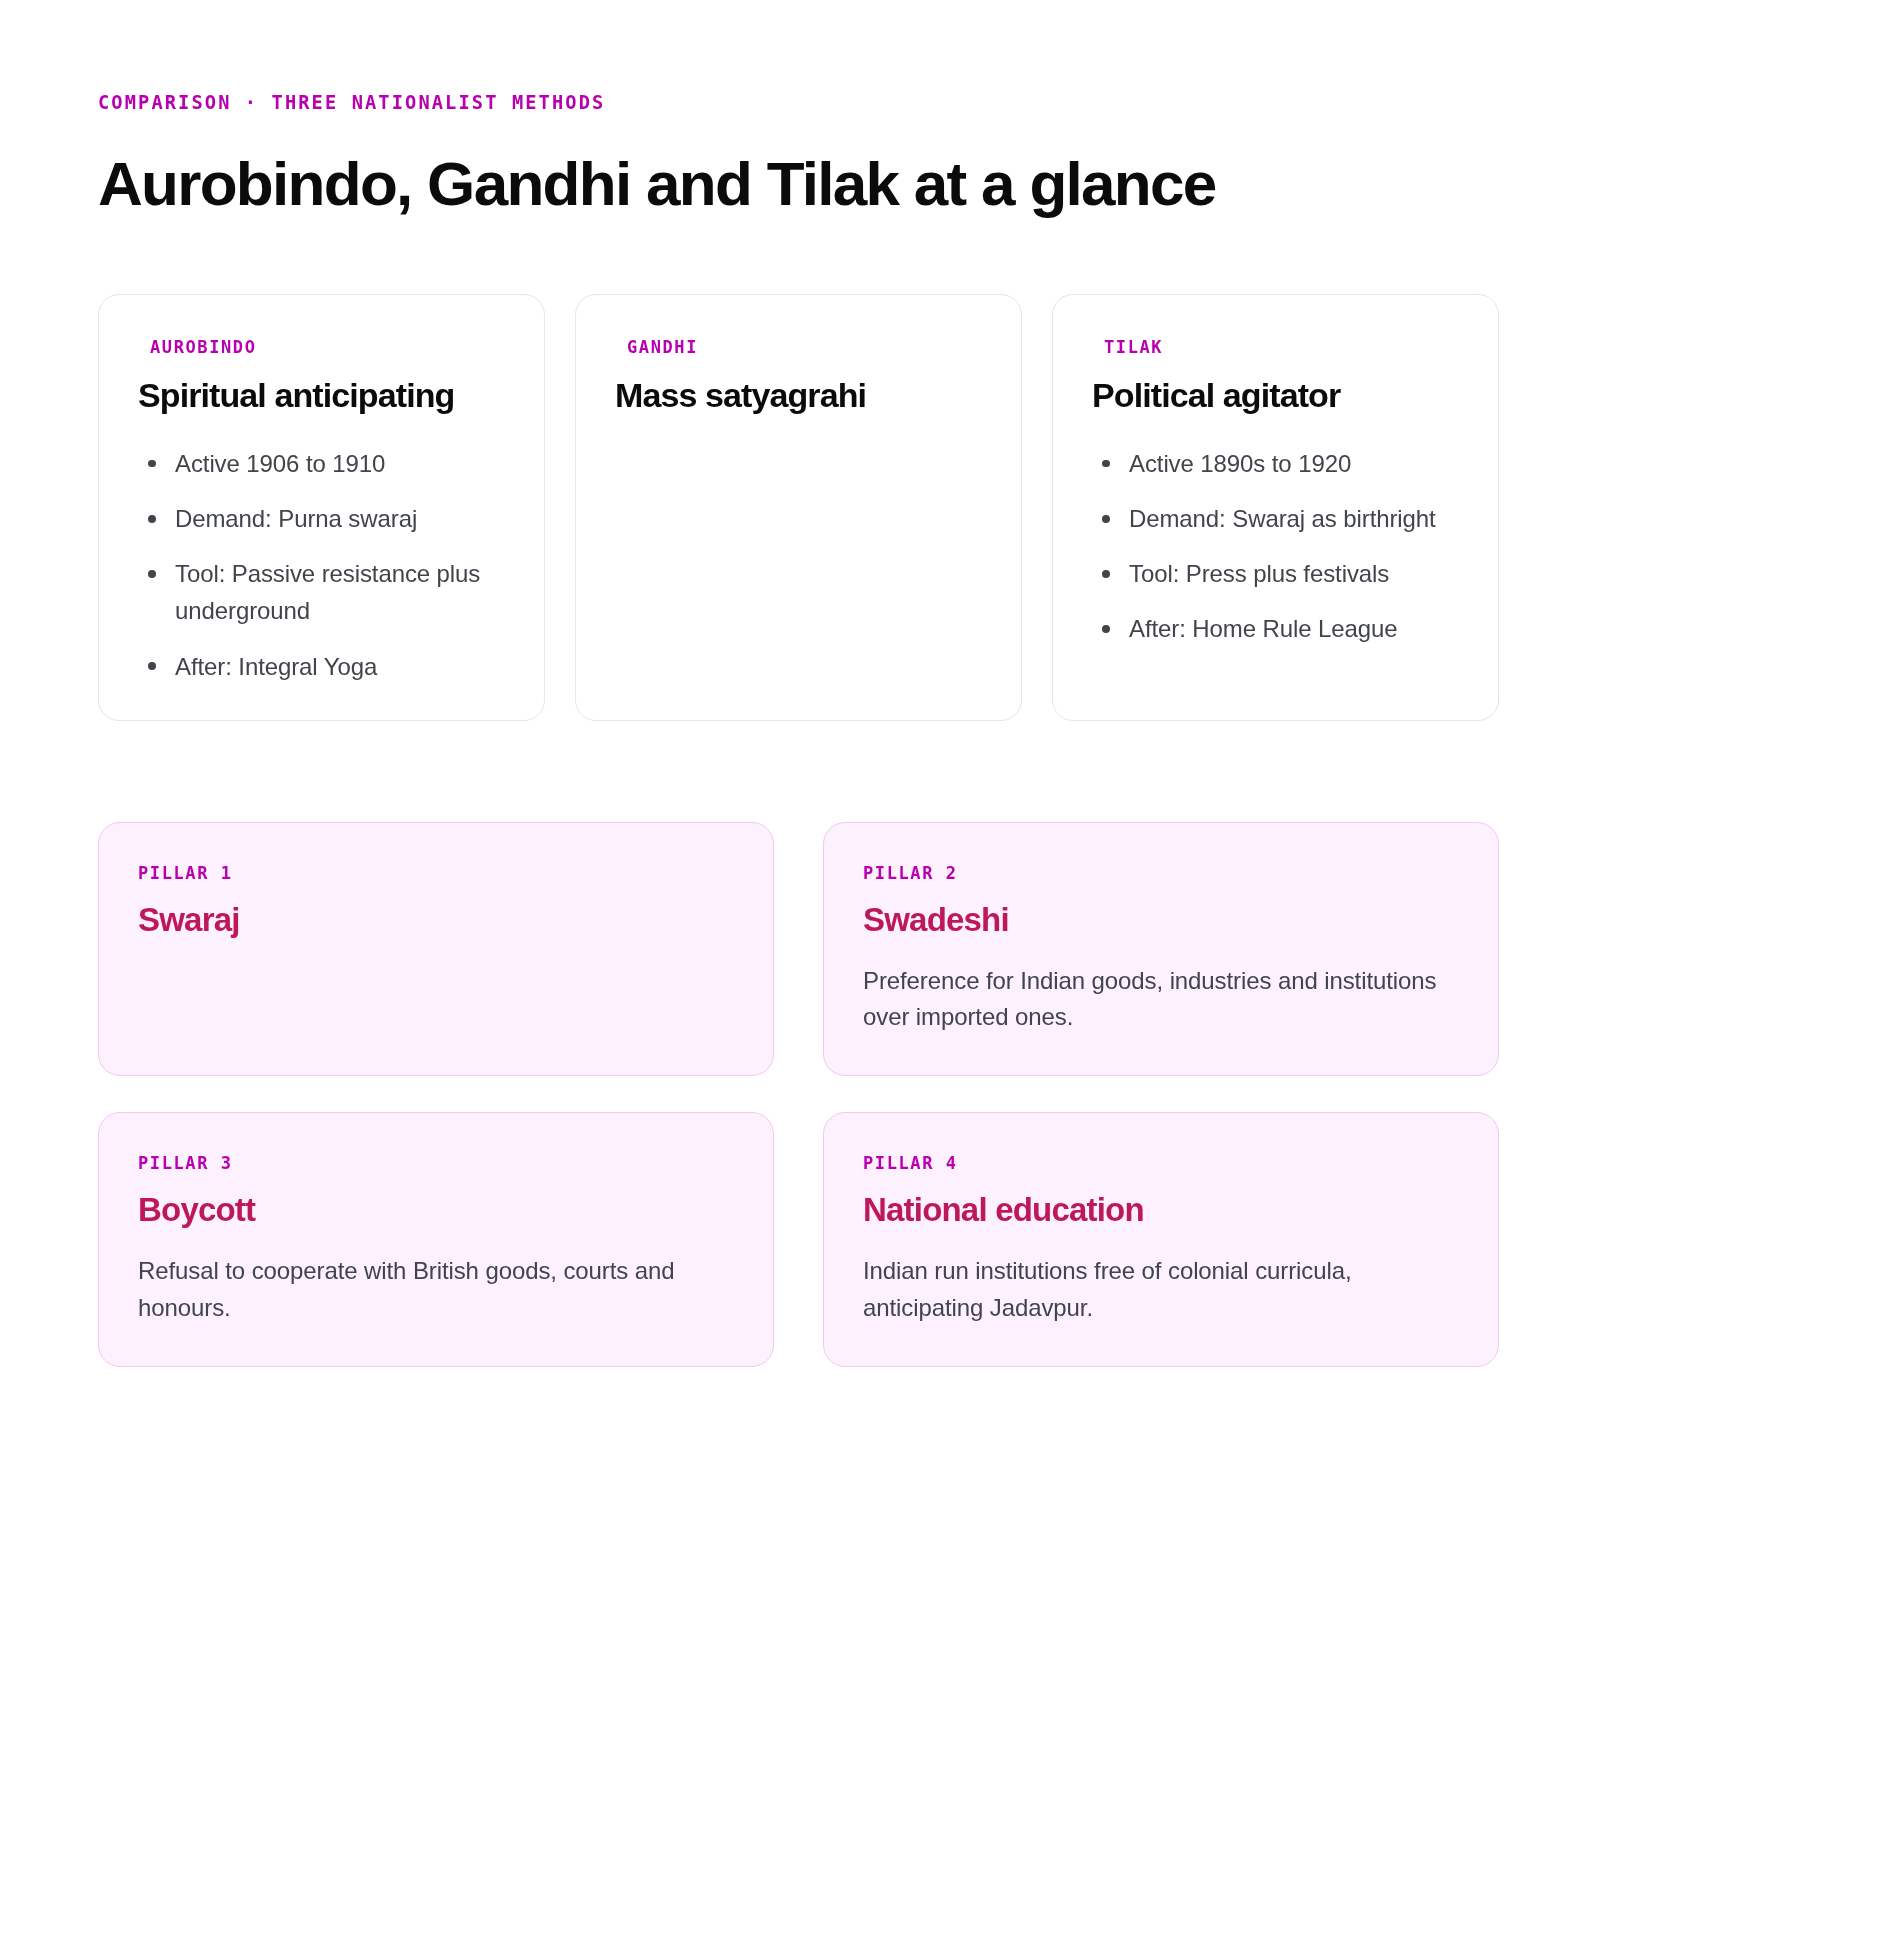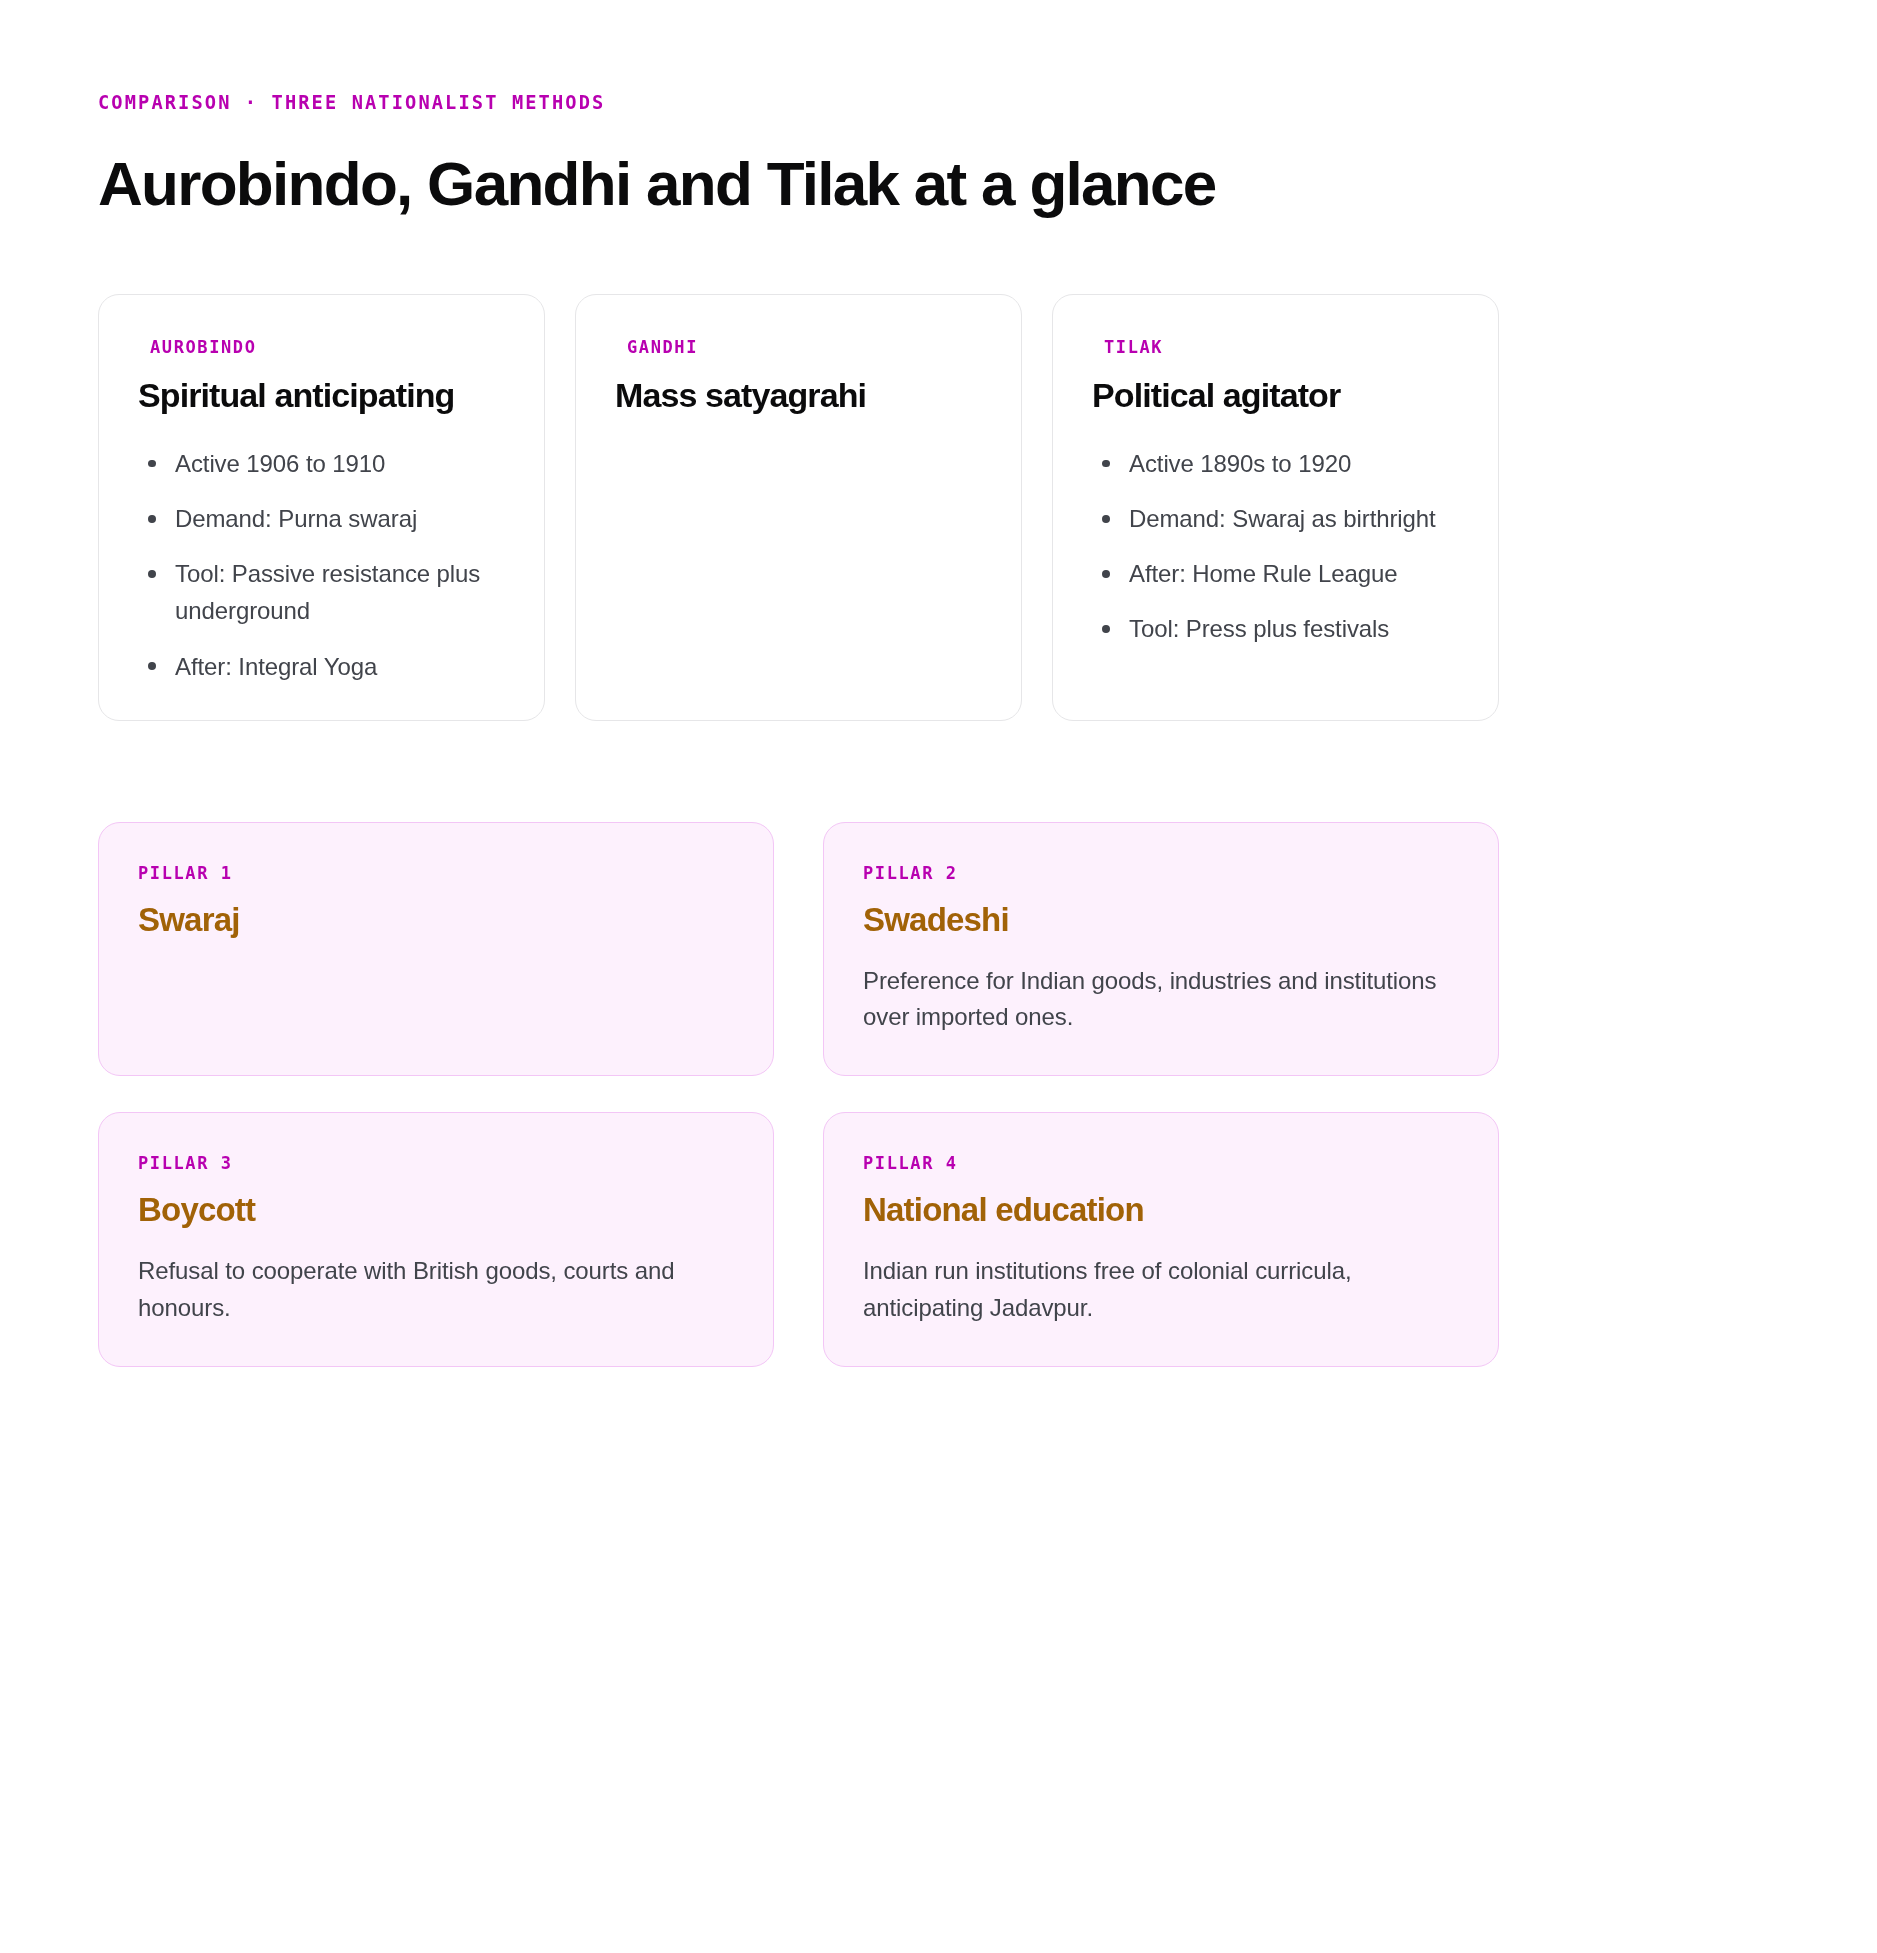--- a/index.html
+++ b/index.html
@@ -134,21 +134,21 @@
     font-weight: 700;
     letter-spacing: 1.6px;
     color: #b800b0;
     margin: 0 0 17.4px 0;
     line-height: 1.2;
   }
   .pillar-title {
     font-size: 33px;
     font-weight: 700;
     letter-spacing: -0.8px;
-    color: #a16207;
+    color: #be185d;
     margin: 0 0 24px 0;
     line-height: 1.15;
   }
   .pillar-desc {
     font-size: 24px;
     line-height: 1.52;
     color: #41444b;
     margin: 0;
     letter-spacing: -0.1px;
   }
@@ -204,22 +204,22 @@
       <div class="card-kicker">GANDHI</div>
       <div class="card-title">Mass satyagrahi</div>
     </div>
 
     <div class="compare-card">
       <div class="card-kicker">TILAK</div>
       <div class="card-title">Political agitator</div>
       <ul class="card-list">
         <li>Active 1890s to 1920</li>
         <li>Demand: Swaraj as birthright</li>
+        <li>Tool: Press plus festivals</li>
         <li>After: Home Rule League</li>
-        <li>Tool: Press plus festivals</li>
       </ul>
     </div>
 
   </div>
 
 
   <div class="pillar-grid">
 
     <div class="pillar-card">
       <div class="pillar-kicker">PILLAR 1</div>

